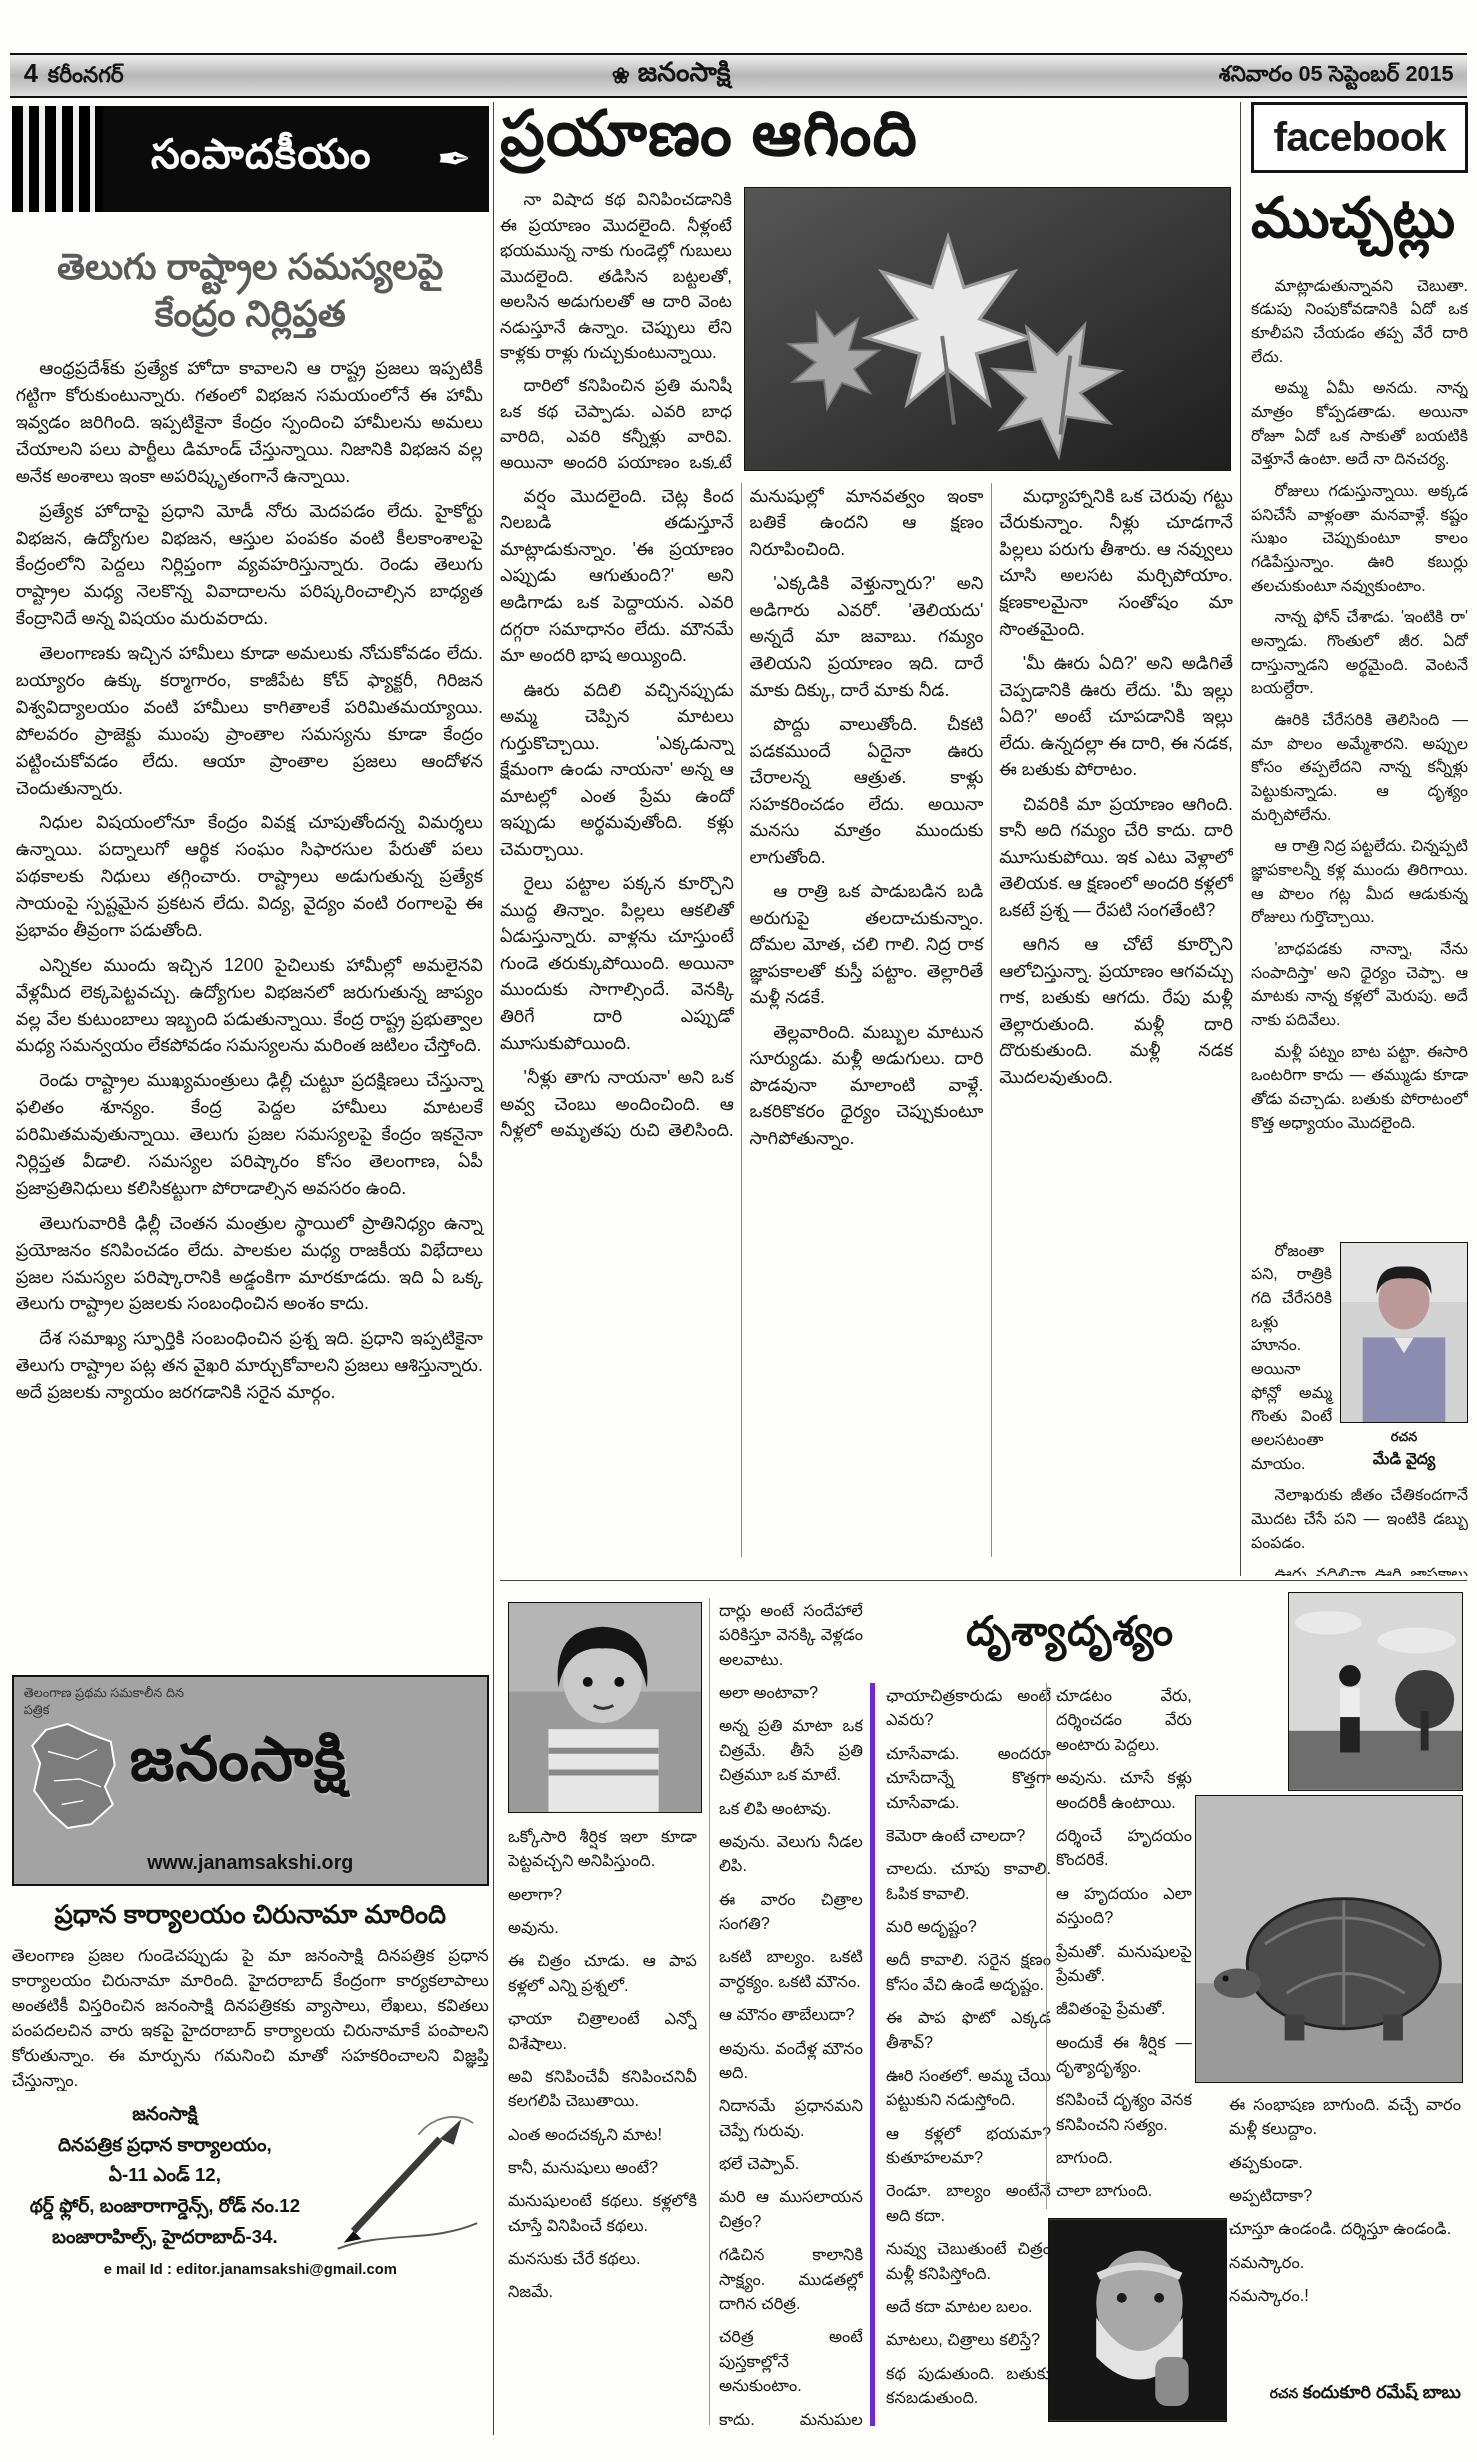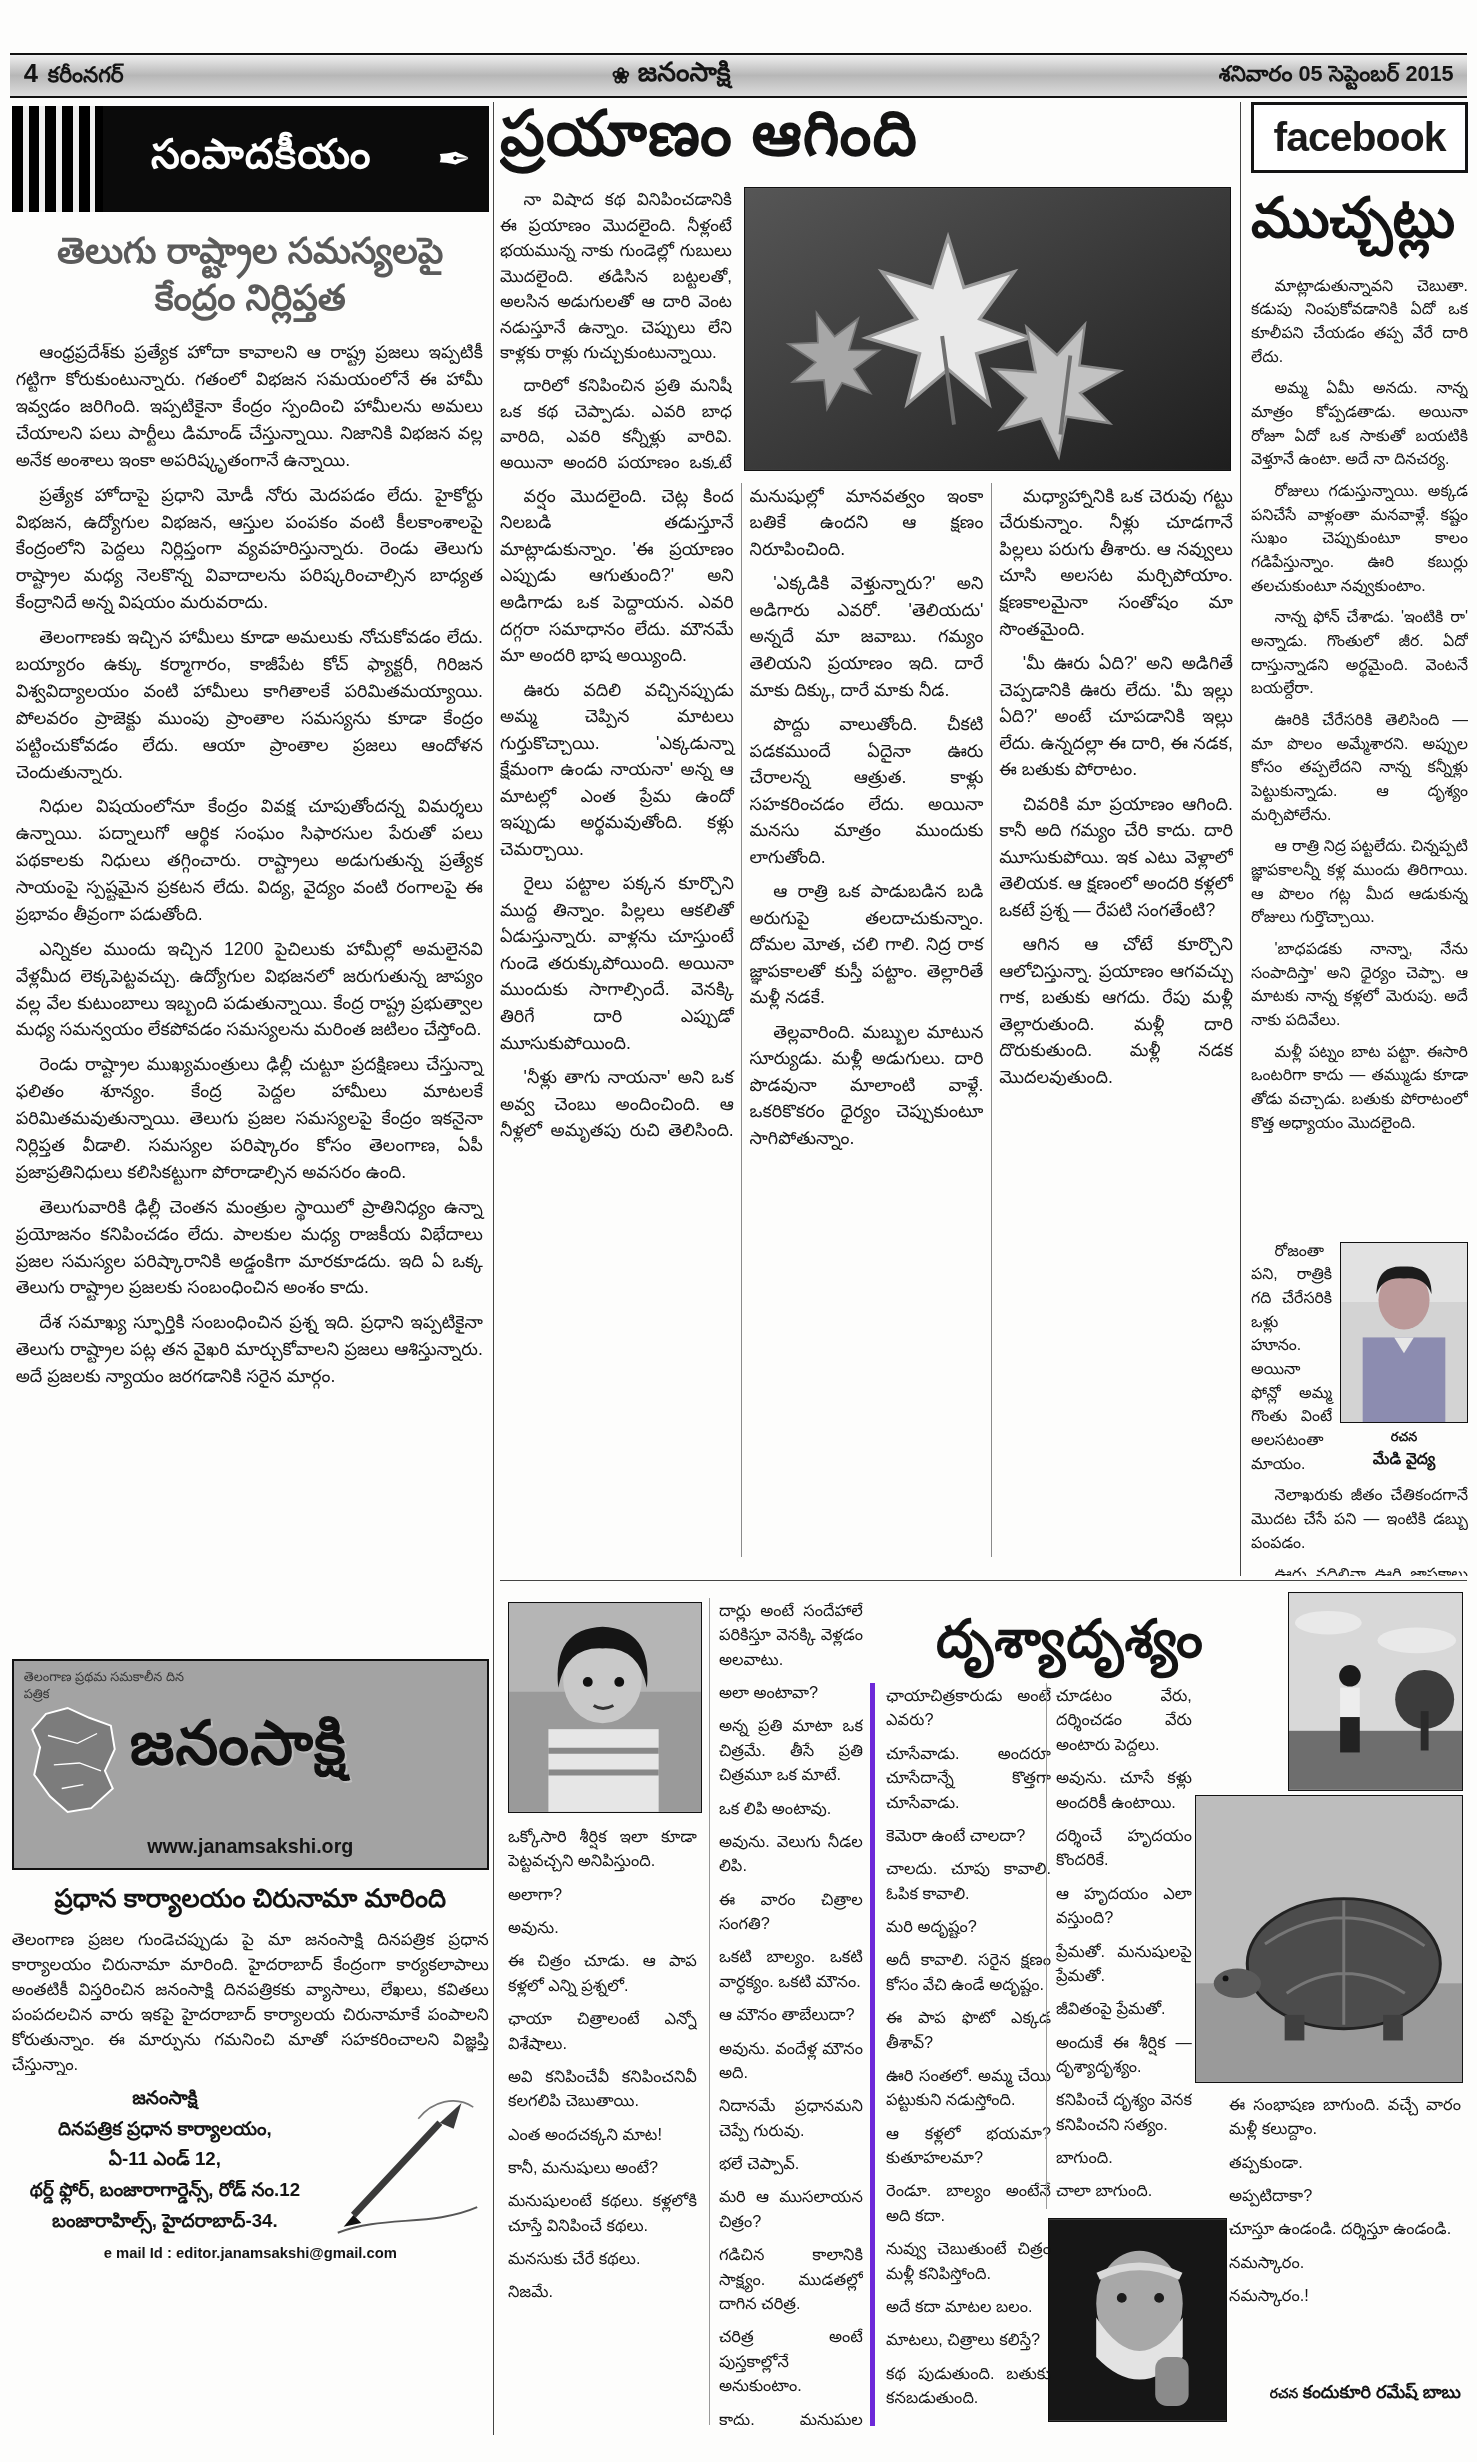--- a/index.html
+++ b/index.html
@@ -20,21 +20,21 @@
   .vrule{position:absolute;width:1px;background:#444;}
   .hrule{position:absolute;height:1px;background:#444;}
   
   .col-left{position:absolute;left:11.8px;top:106px;width:477px;height:2344px;overflow:hidden;}
   .ed-banner{height:106px;background:#0b0b0b;display:flex;align-items:center;color:#fff;}
   .ed-stripes{width:91px;height:100%;
     background:repeating-linear-gradient(90deg,#000 0 10.8px,#efefef 10.8px 16.7px);}
   .ed-label{flex:1;text-align:center;font-size:41px;font-weight:bold;letter-spacing:1px;}
   .ed-pen{width:69px;text-align:center;font-size:41px;}
   .ed-headline{padding:15.8px 9.9px 9.9px;text-align:center;font-size:36px;line-height:1.3;
-    font-weight:bold;color:#5b5b5b;}
+    font-weight:bold;color:#5b5b5b;margin-top:16px;}
   .ed-body{height:1310px;overflow:hidden;padding:7.9px 5.9px 0 3.9px;font-size:17.7px;line-height:1.52;
     text-align:justify;}
   .copy p{margin:0 0 7.9px;text-indent:23.6px;}
   
   .logo-box{position:relative;margin-top:9.9px;height:207px;border:2px solid #111;background:#a3a3a3;}
   .logo-tagline{position:absolute;left:9.9px;top:7.9px;width:167px;font-size:12.8px;color:#333;line-height:1.3;}
   .logo-map{position:absolute;left:13.8px;top:45px;width:91px;height:110px;}
   .logo-text{position:absolute;left:116px;top:47px;font-size:61px;font-weight:bold;
     letter-spacing:1px;color:#101010;text-shadow:2px 2px 0 #bbb;}
   .logo-site{position:absolute;left:0;right:0;bottom:9.9px;text-align:center;font-size:19.7px;font-weight:bold;}
@@ -63,21 +63,21 @@
   .fb-body{margin-top:9.9px;font-size:15.8px;line-height:1.5;text-align:justify;overflow:hidden;}
   .fb-top{height:957px;overflow:hidden;}
   .fb-bottom{margin-top:7.9px;}
   .fb-photo-wrap{float:right;width:128px;margin:3.9px 0 3.9px 7.9px;text-align:center;}
   .fb-photo{width:126px;height:179px;}
   .byline-label{font-size:12.8px;font-weight:bold;margin-top:3.9px;}
   .byline-name{font-size:15.8px;font-weight:bold;}
   
   .feature{position:absolute;left:500px;top:1588px;width:967px;height:853px;overflow:hidden;}
   .feat-heading{position:absolute;left:363px;top:19.7px;width:414px;text-align:center;
-    font-size:53px;font-weight:bold;letter-spacing:1px;}
+    font-size:41px;font-weight:bold;letter-spacing:1px;}
   .girl-photo{position:absolute;left:7.9px;top:13.8px;width:192px;height:209px;}
   .man-photo{position:absolute;left:788px;top:3.9px;width:173px;height:197px;}
   .tortoise-photo{position:absolute;left:695px;top:207px;width:266px;height:286px;}
   .oldman-photo{position:absolute;left:548px;top:630px;width:177px;height:202px;}
   .feat-col{position:absolute;overflow:hidden;font-size:16.3px;line-height:1.5;text-align:justify;}
   .feat-col .dlg{margin:0 0 8.9px;text-indent:0;}
   .col-a{left:7.9px;top:236px;width:189px;height:601px;}
   .col-b{left:209px;top:9.9px;width:144px;height:827px;border-left:1px solid #999;padding-left:8.9px;}
   .col-c{left:370px;top:95px;width:165px;height:743px;border-left:5px solid #6d28d9;padding-left:11px;}
   .col-d{left:546px;top:95px;width:136px;height:526px;border-left:1px solid #999;padding-left:8.9px;}

